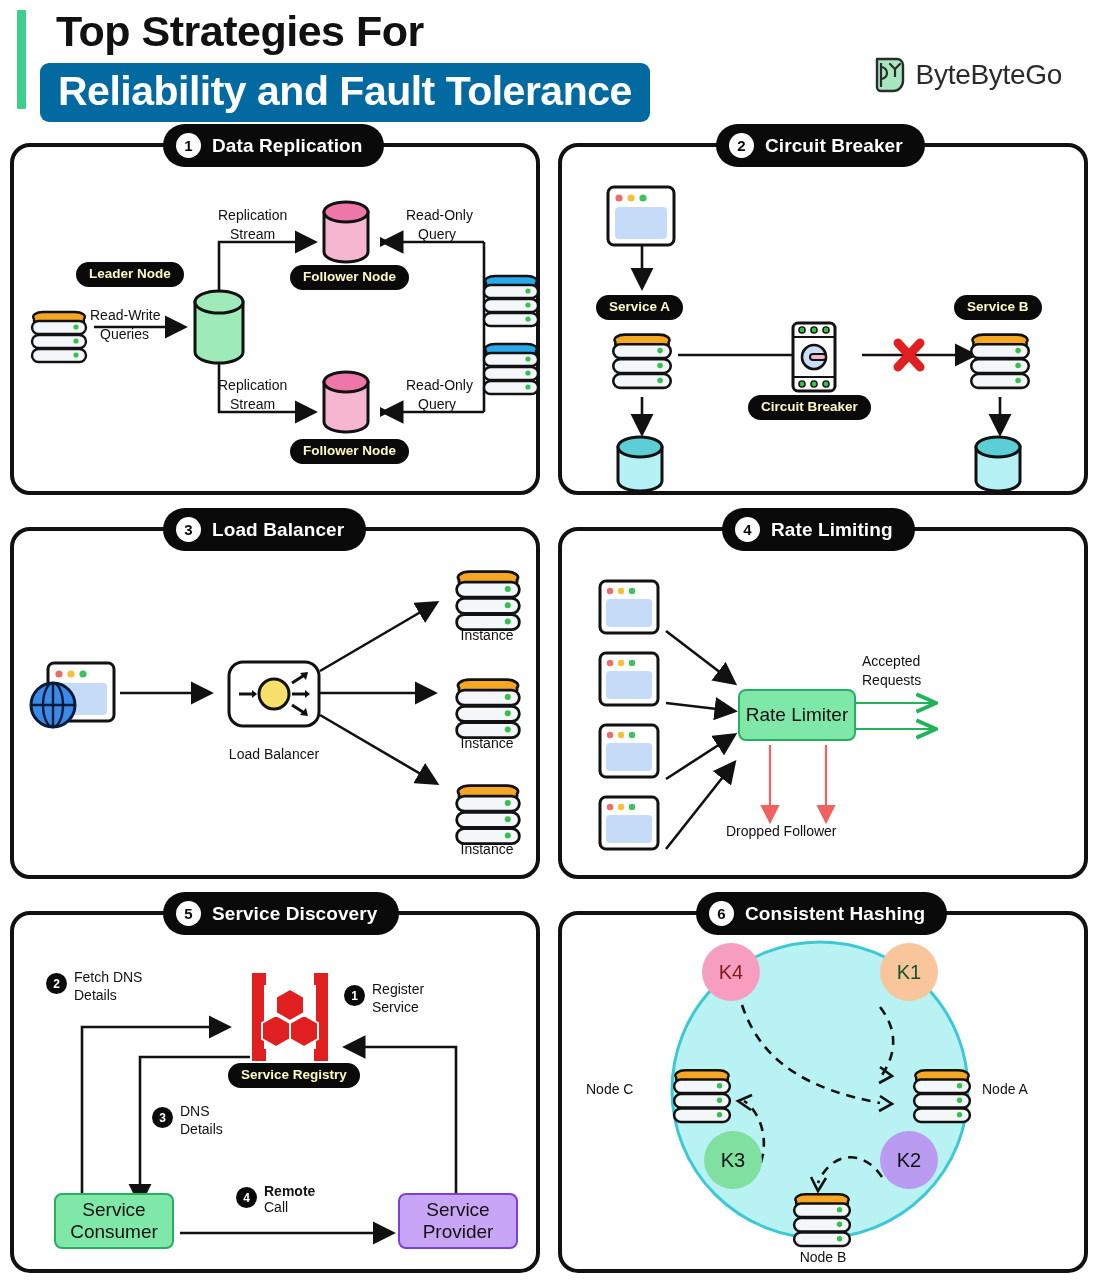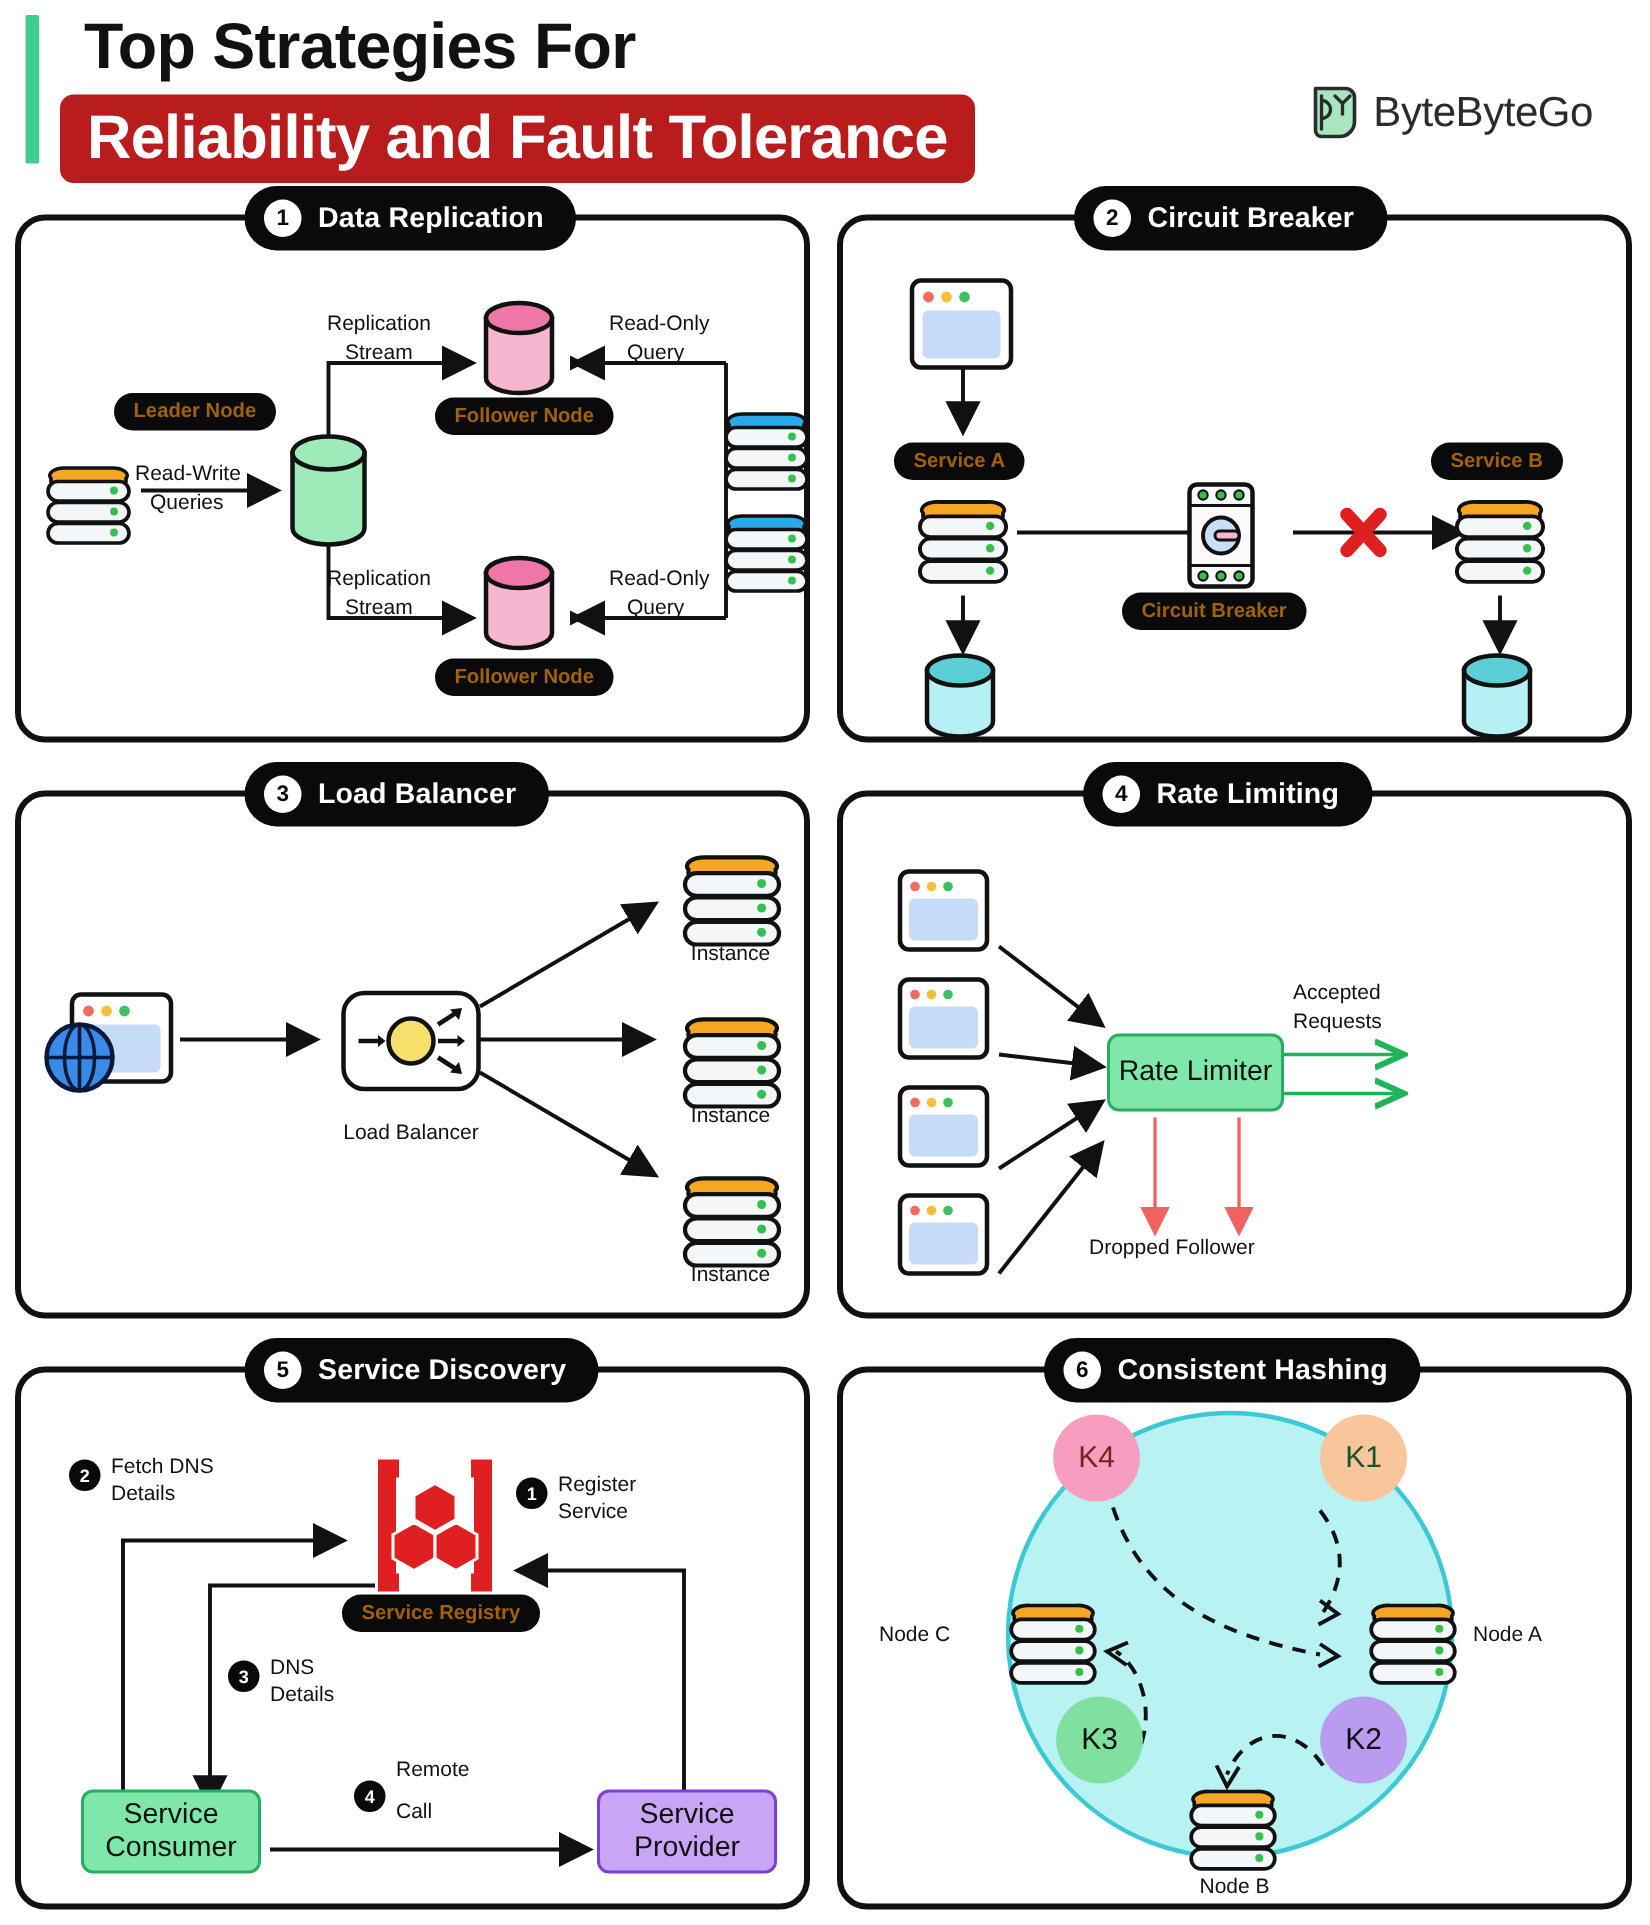--- a/index.html
+++ b/index.html
@@ -20,21 +20,21 @@
     background:#3ecf8e; border-radius:1px;
   }
   #title-line1 {
     position:absolute; left:56px; top:5px;
     font-size:43px; font-weight:700; color:#111111;
     letter-spacing:-0.5px; line-height:52px;
     font-family:"Liberation Sans", sans-serif;
   }
   #title-line2-wrap {
     position:absolute; left:40px; top:63px;
-    background:#b91c1c; border-radius:9px;
+    background:#0369a1; border-radius:9px;
     padding:4px 18px 7px 18px;
   }
   #title-line2 {
     font-size:41px; font-weight:700; color:#ffffff;
     letter-spacing:-0.5px; line-height:48px; white-space:nowrap;
   }
   #brand { position:absolute; right:38px; top:56px; display:flex; align-items:center; gap:9px; }
   #brand-name { font-size:28px; font-weight:500; color:#2b2b2b; letter-spacing:-0.3px; }
 
   
@@ -48,21 +48,21 @@
   }
   .badge-num {
     width:25px; height:25px; border-radius:50%; background:#fff; color:#0a0a0a;
     font-size:15px; font-weight:700; display:flex; align-items:center; justify-content:center;
     flex:0 0 auto;
   }
   .badge-text { font-size:19px; font-weight:700; letter-spacing:0.1px; }
 
   
   .chip {
-    position:absolute; background:#0a0a0a; color:#a16207; border-radius:14px;
+    position:absolute; background:#0a0a0a; color:#fef9c3; border-radius:14px;
     font-size:13.5px; font-weight:600; padding:4px 13px; white-space:nowrap;
     display:flex; align-items:center; justify-content:center; line-height:1.25;
   }
   .plain-label {
     position:absolute; color:#111; font-size:14px; font-weight:400;
     white-space:nowrap; line-height:1.2; text-align:center;
   }
   .big-label { font-size:14px; }
 
   
@@ -503,21 +503,21 @@
 
   <div class="step-dot" style="left:32px; top:58px;">2</div>
   <div class="plain-label" style="left:60px; top:54px;">Fetch DNS</div>
   <div class="plain-label" style="left:60px; top:72px;">Details</div>
 
   <div class="step-dot" style="left:138px; top:192px;">3</div>
   <div class="plain-label" style="left:166px; top:188px;">DNS</div>
   <div class="plain-label" style="left:166px; top:206px;">Details</div>
 
   <div class="step-dot" style="left:222px; top:272px;">4</div>
-  <div class="plain-label" style="left:250px; top:256px;">Remote</div>
+  <div class="plain-label" style="left:250px; top:268px;font-weight:bold;">Remote</div>
   <div class="plain-label" style="left:250px; top:284px;">Call</div>
 </div>
 <div class="panel-badge" style="left:163px; top:892px;">
   <span class="badge-num">5</span>
   <span class="badge-text">Service Discovery</span>
 </div>
 
 <div class="panel" style="left:558px; top:911px; width:530px; height:362px;">
   <svg width="522" height="354" style="position:absolute;left:0;top:0;">
 

